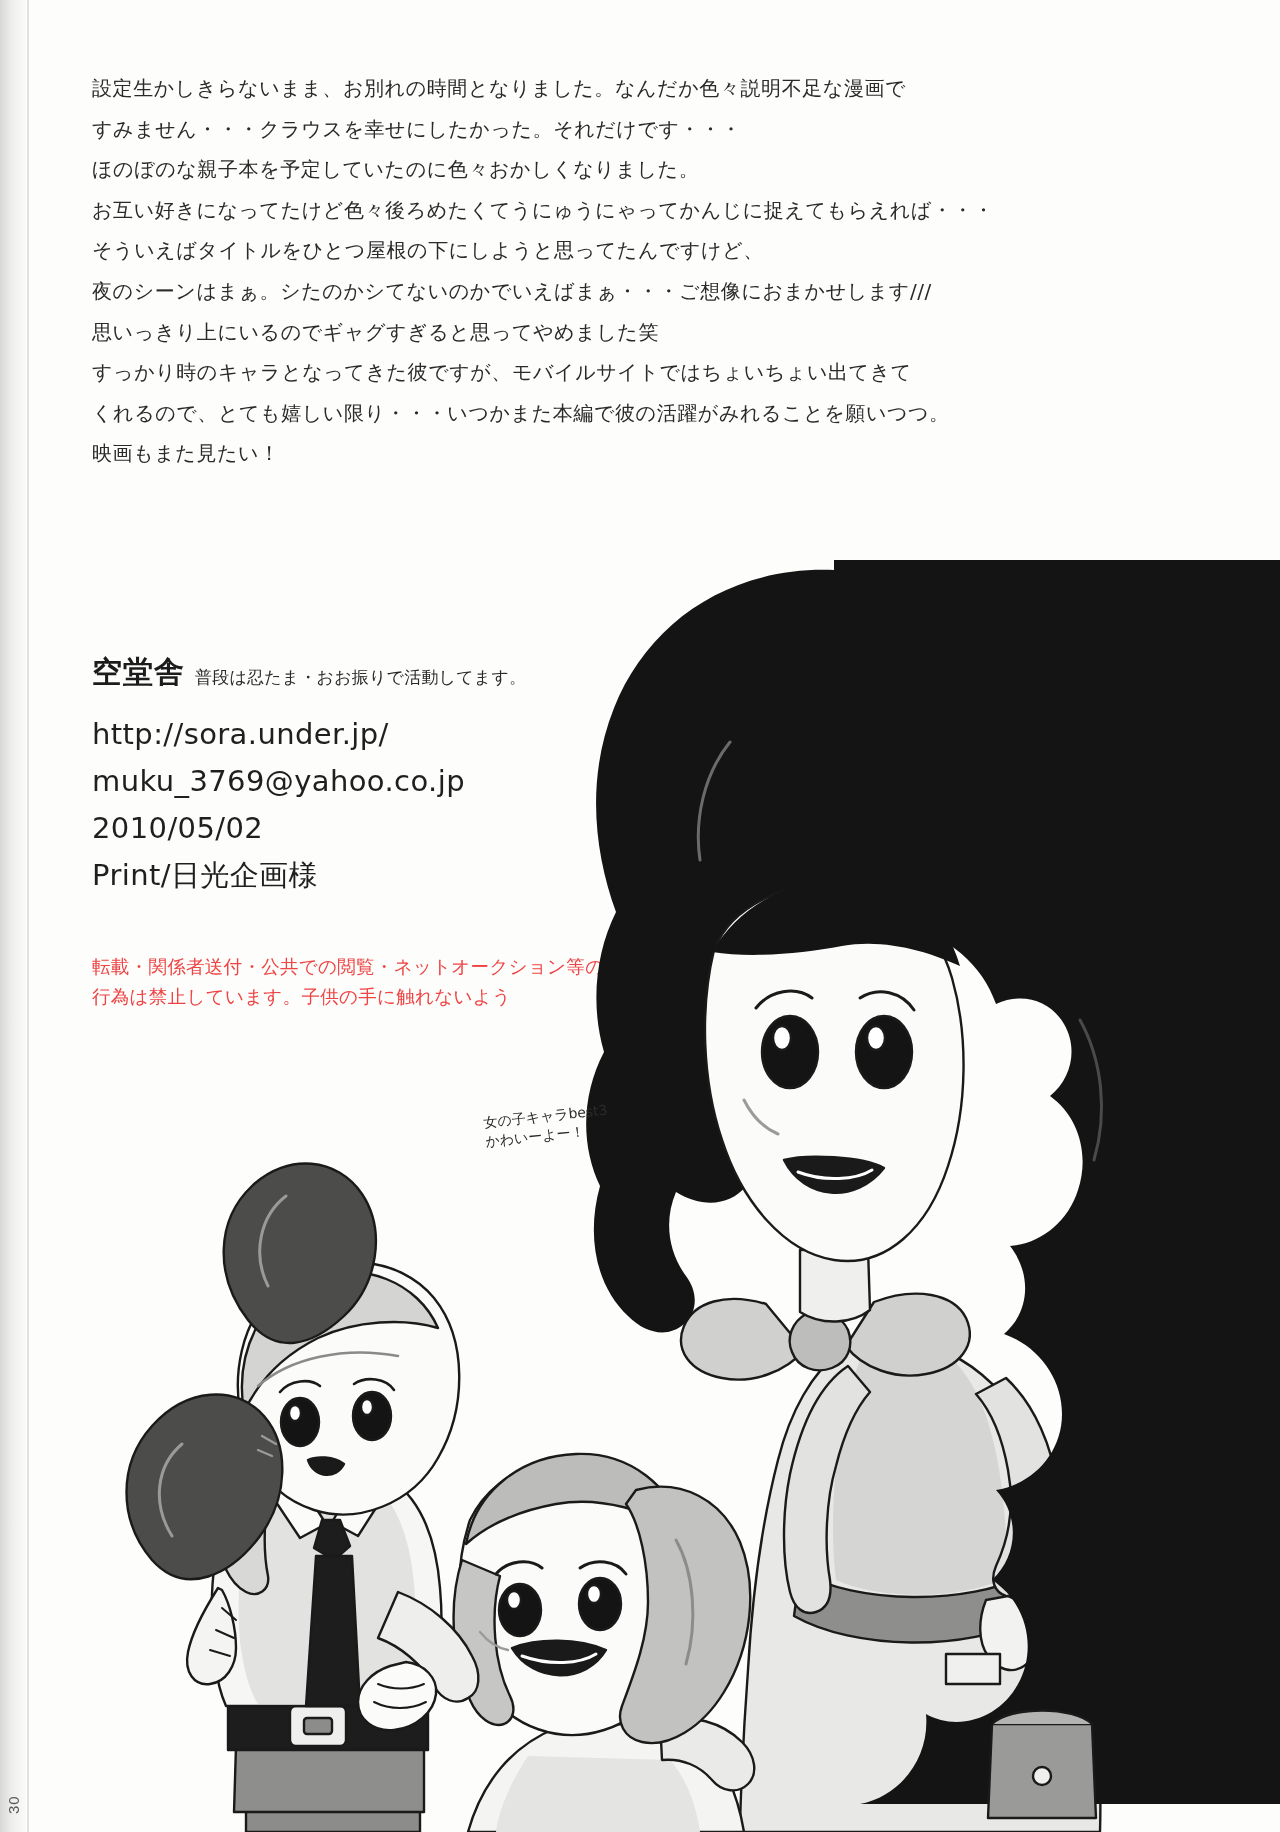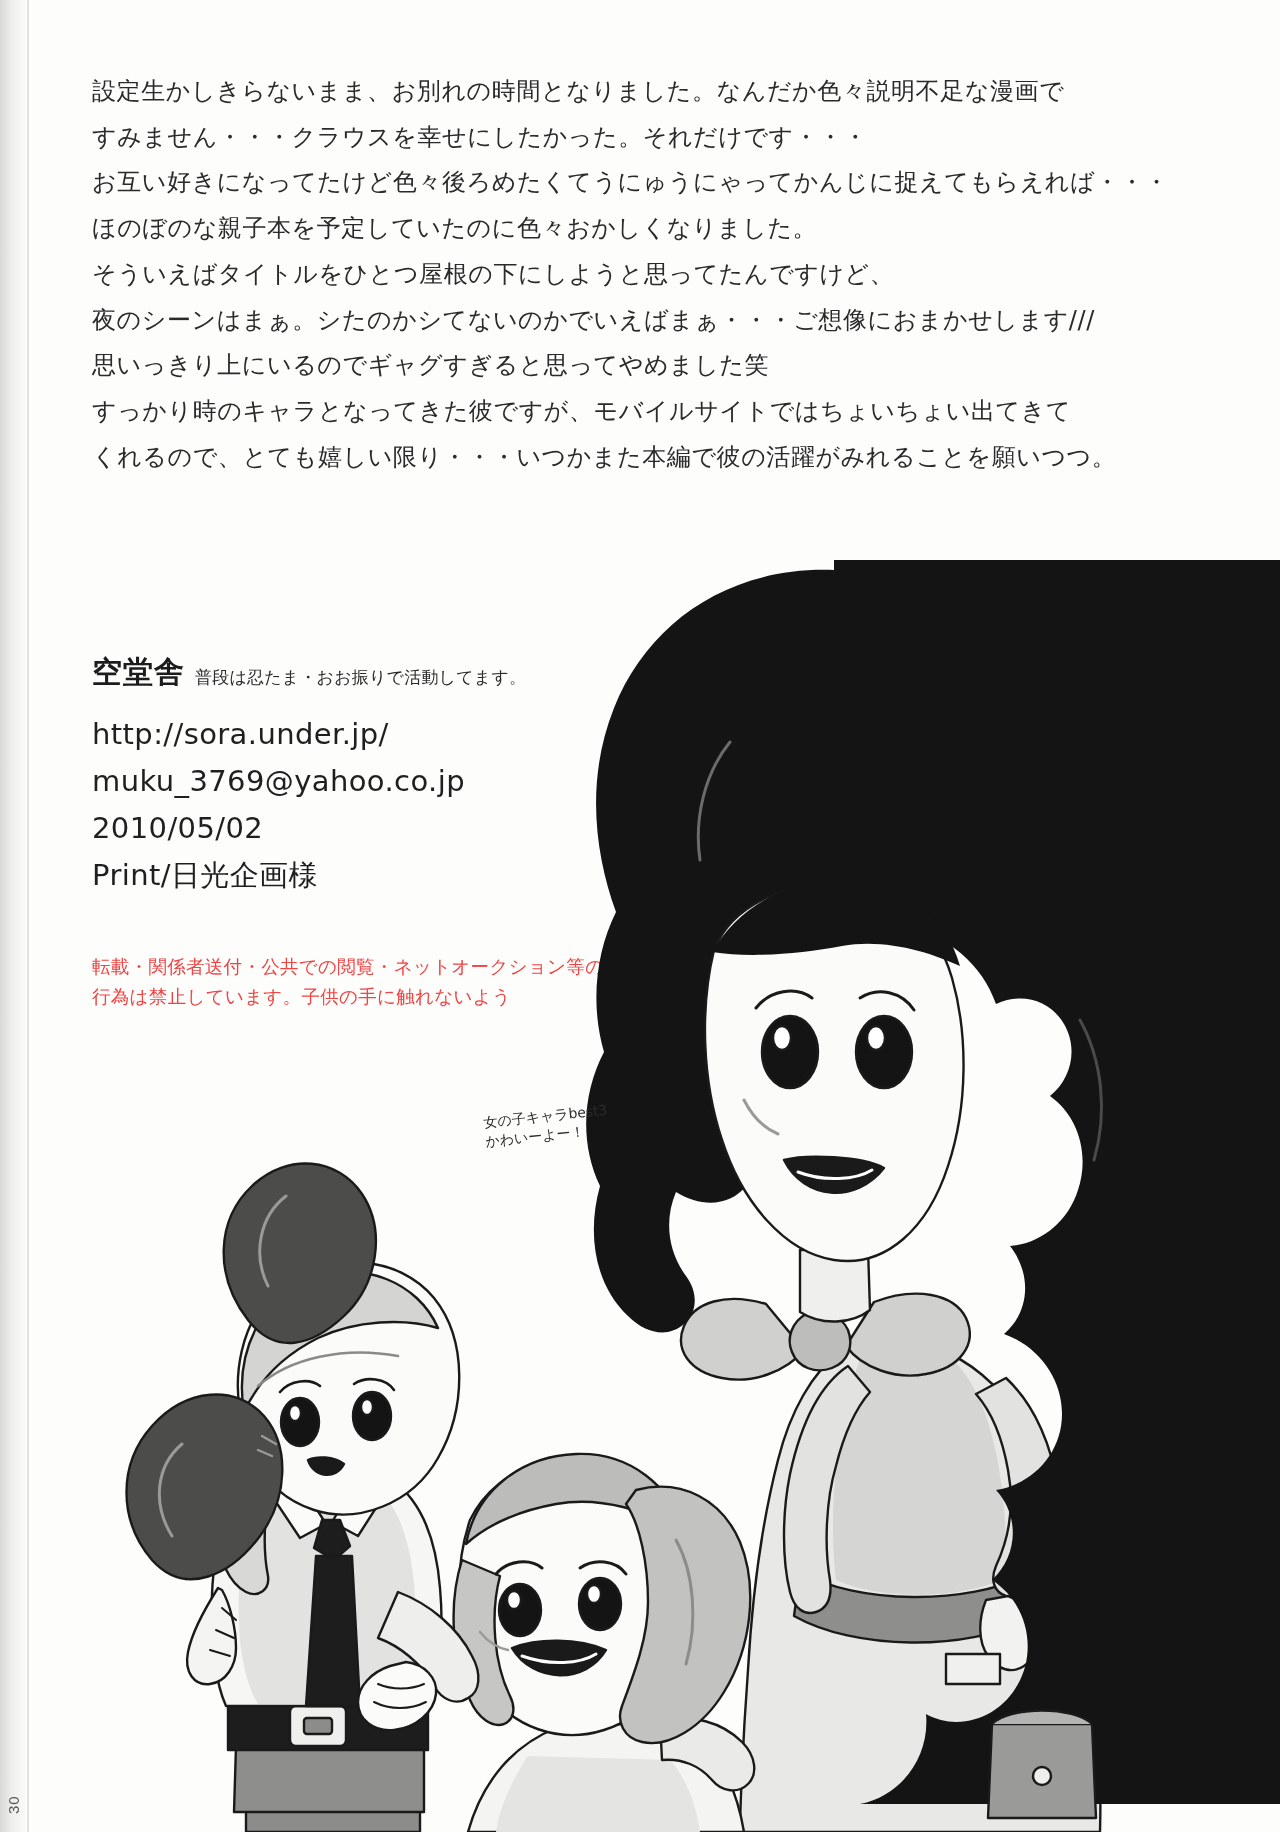--- a/index.html
+++ b/index.html
@@ -48,21 +48,21 @@
   
   .afterword {
     position: absolute;
     left: 92px;
     top: 76px;
     width: 1020px;
   }
   .afterword p {
     margin: 0 0 15px 0;
     font-family: "DejaVu Sans", sans-serif;
-    font-size: 24px;
+    font-size: 20px;
     line-height: 1.28;
     color: #2a2a2a;
     letter-spacing: 0.6px;
     white-space: nowrap;
   }
   .afterword p.sign {
     margin-top: 18px;
   }
   .sign-name {
     display: inline-block;
@@ -150,27 +150,28 @@
 
 <div class="page">
 
   <div class="gutter"></div>
   <div class="gutter-line"></div>
   <div class="page-number">30</div>
 
   <div class="afterword">
     <p>設定生かしきらないまま、お別れの時間となりました。なんだか色々説明不足な漫画で</p>
     <p>すみません・・・クラウスを幸せにしたかった。それだけです・・・</p>
+    <p>ほのぼのな親子本を予定していたのに色々おかしくなりました。</p>
     <p>お互い好きになってたけど色々後ろめたくてうにゅうにゃってかんじに捉えてもらえれば・・・</p>
-    <p>ほのぼのな親子本を予定していたのに色々おかしくなりました。</p>
     <p>そういえばタイトルをひとつ屋根の下にしようと思ってたんですけど、</p>
     <p>夜のシーンはまぁ。シたのかシてないのかでいえばまぁ・・・ご想像におまかせします///</p>
     <p>思いっきり上にいるのでギャグすぎると思ってやめました笑</p>
     <p>すっかり時のキャラとなってきた彼ですが、モバイルサイトではちょいちょい出てきて</p>
     <p>くれるので、とても嬉しい限り・・・いつかまた本編で彼の活躍がみれることを願いつつ。</p>
+    <p>映画もまた見たい！</p>
   </div>
 
   <div class="colophon">
     <div class="circle-line">
       <span class="circle-name">空堂舎</span>
       <span class="circle-note">普段は忍たま・おお振りで活動してます。</span>
     </div>
     <div class="meta">
       <div>http://sora.under.jp/</div>
       <div>muku_3769@yahoo.co.jp</div>

